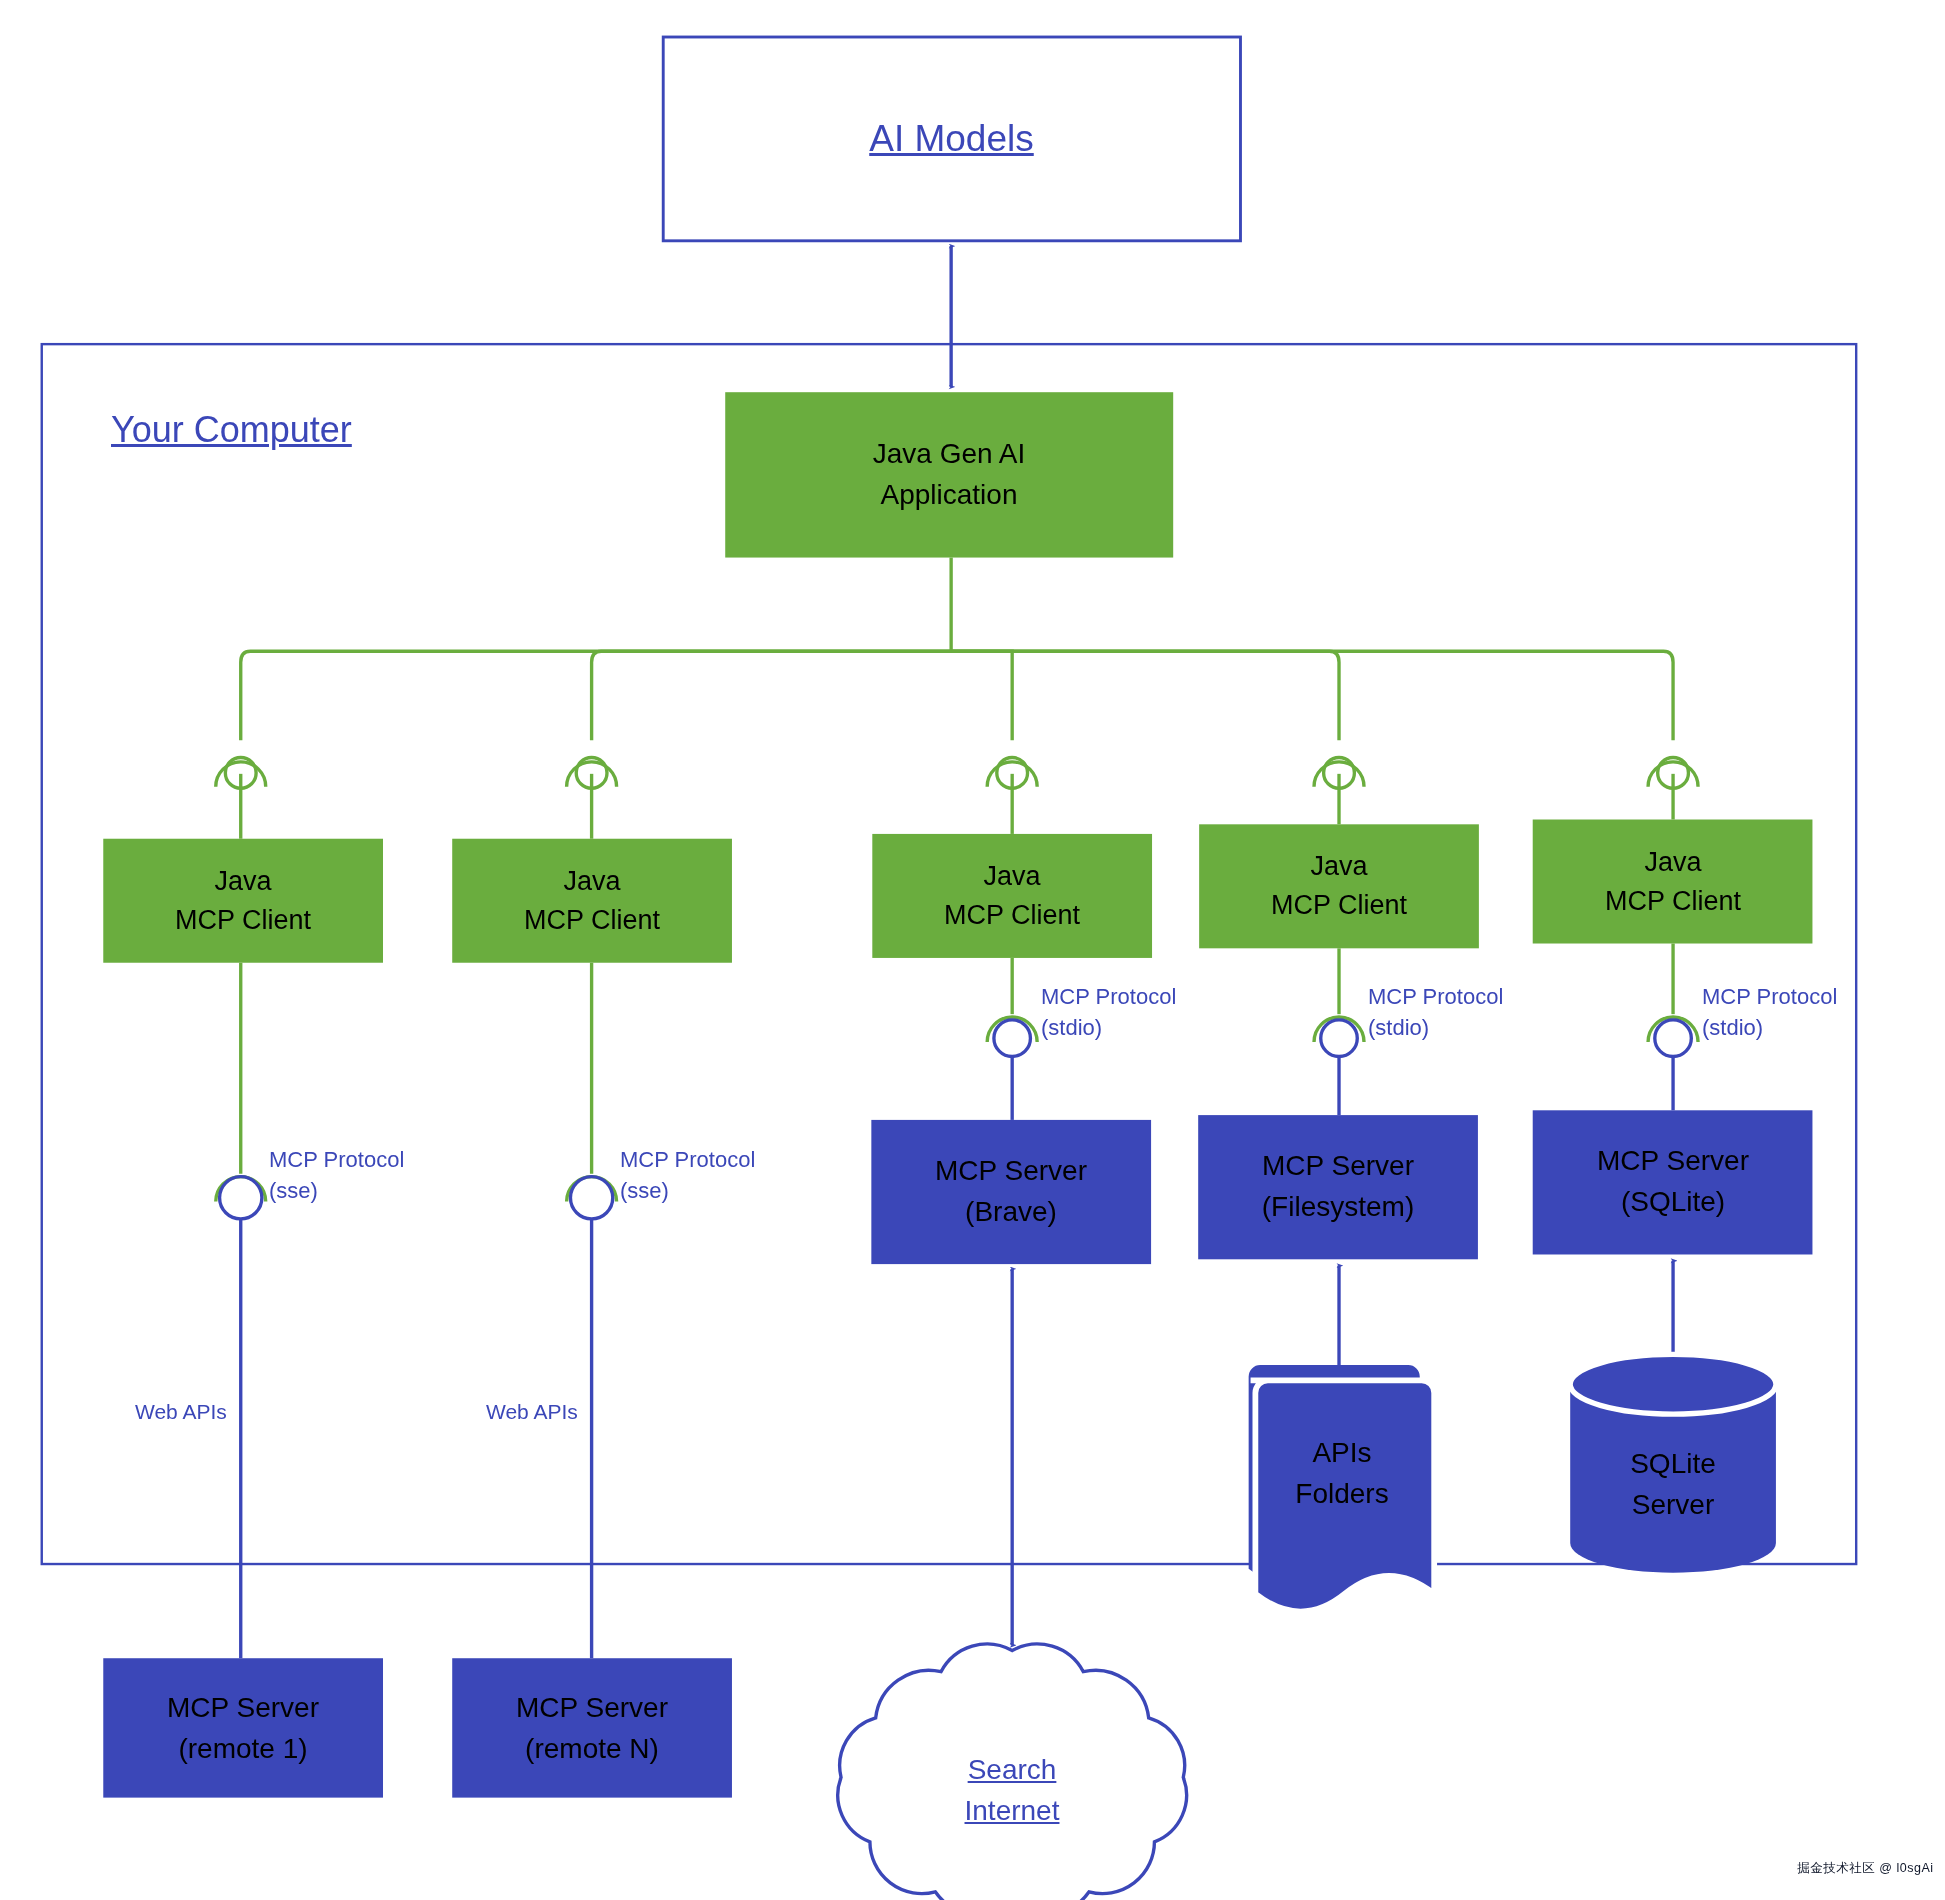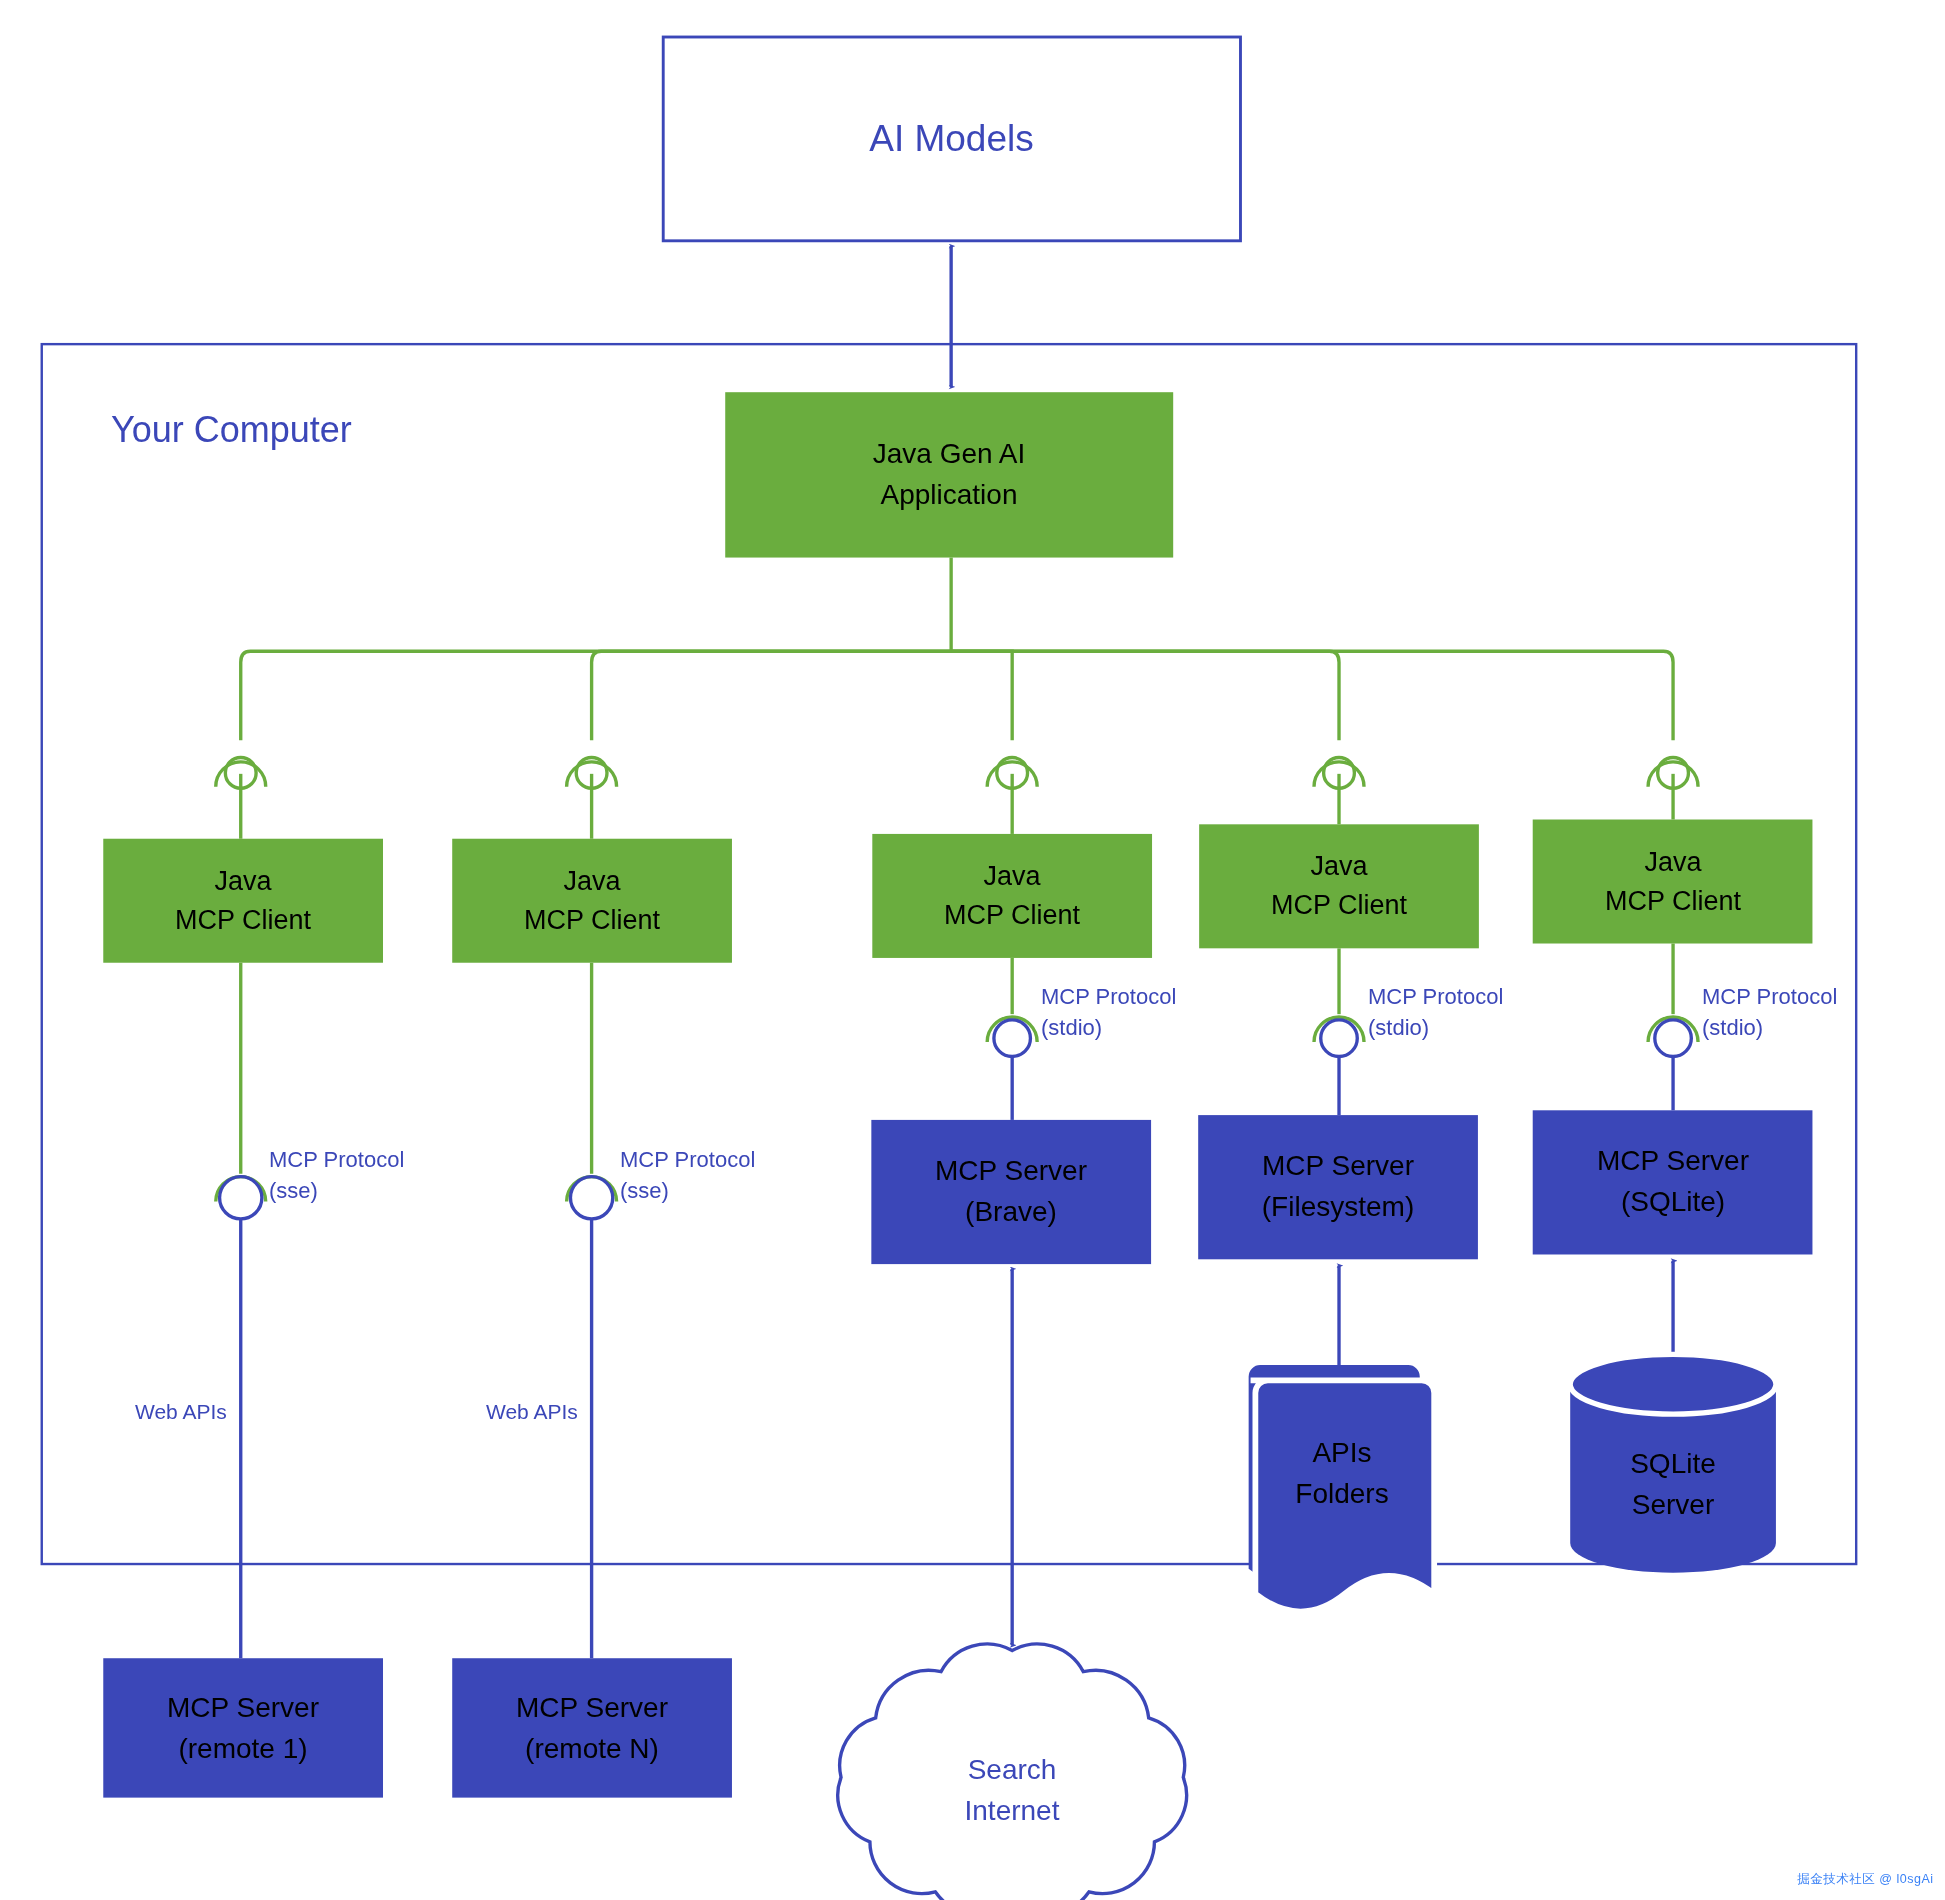--- a/index.html
+++ b/index.html
@@ -28,21 +28,21 @@
     position: absolute;
     display: flex;
     flex-direction: column;
     align-items: center;
     justify-content: center;
     text-align: center;
     pointer-events: none;
     line-height: 1.45;
   }
   .lbl-line { display: block; white-space: nowrap; }
-  .text-blue { color: #3b47b8; }
+  .text-blue { color: #3b47b8; text-decoration: underline; }
 
   .fs-ai       { font-size: 37px; }
   .fs-your     { font-size: 36px; }
   .fs-app      { font-size: 28px; }
   .fs-client   { font-size: 27px; }
   .fs-server   { font-size: 28px; }
   .fs-store    { font-size: 28px; }
   .fs-proto    { font-size: 22px; }
   .fs-web      { font-size: 21px; }
   .fs-cloud    { font-size: 28px; }
@@ -52,23 +52,23 @@
     position: absolute;
     color: #3b47b8;
     text-align: left;
     line-height: 1.42;
     pointer-events: none;
     white-space: nowrap;
   }
   .watermark {
     position: absolute;
     right: 12.5px;
-    bottom: 12px;
+    bottom: 23px;
     font-size: 12.5px;
-    color: #3b82f6;
+    color: #0f172a;
     letter-spacing: 0.5px;
     white-space: nowrap;
     text-align: center;
   }
 </style>
 </head>
 <body>
 
 <div id="stage">
 

